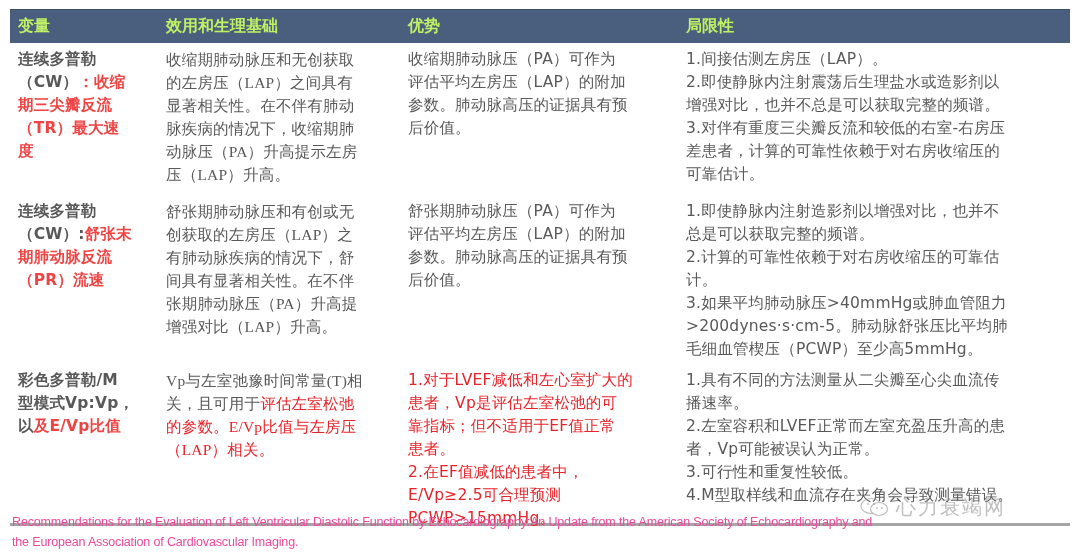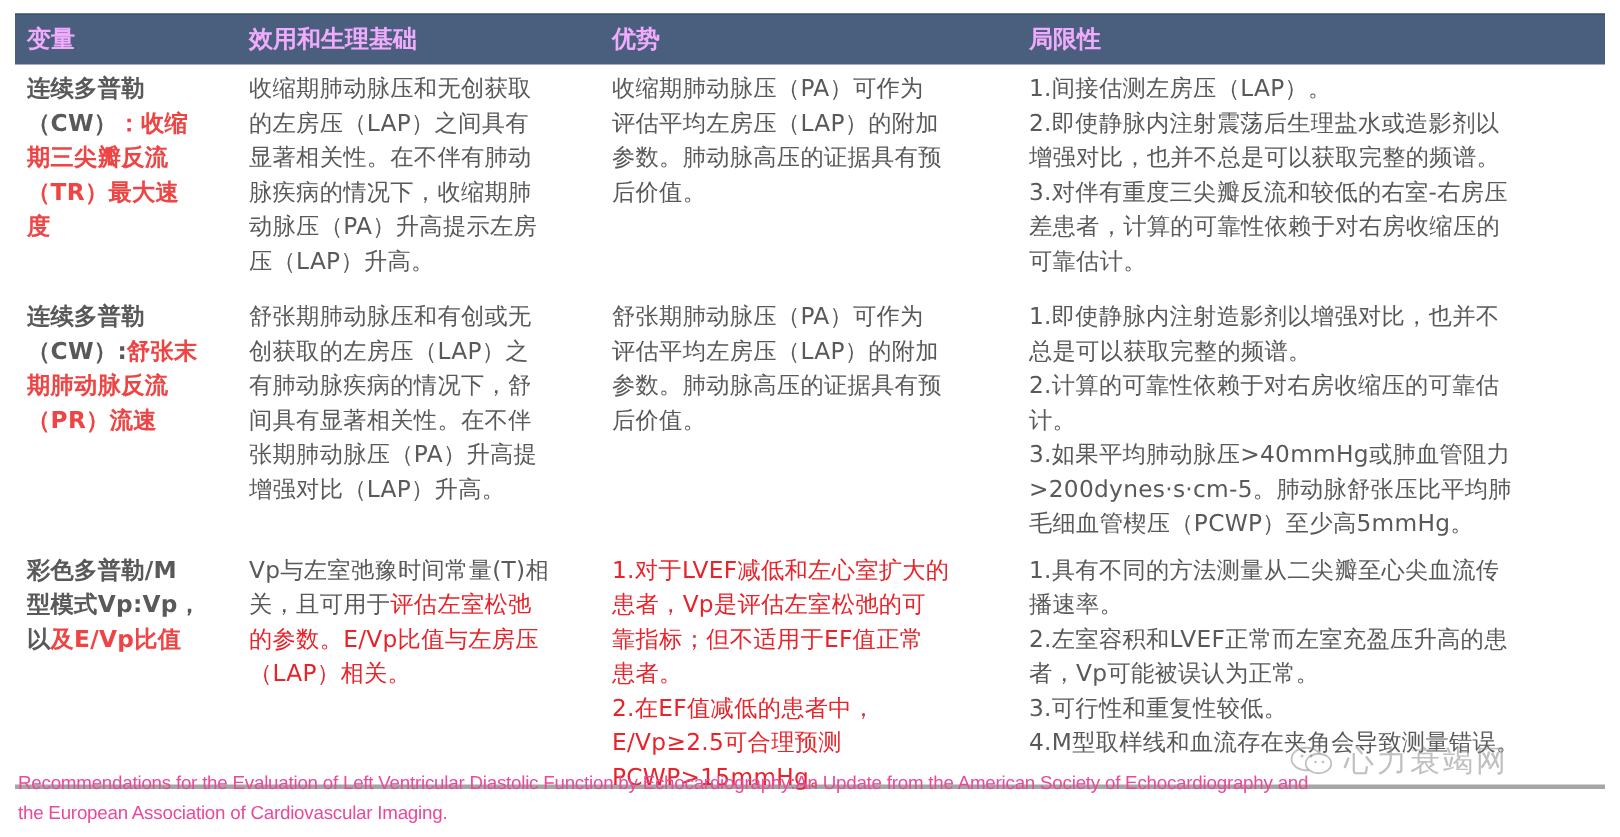--- a/index.html
+++ b/index.html
@@ -20,30 +20,30 @@
       left: 10px;
       top: 9px;
       width: 1060px;
     }
     .header {
       display: flex;
       height: 33px;
       background: #4a5f7e;
       border-top: 1px solid #3c4f6b;
       align-items: center;
-      color: #f0abfc;
+      color: #bef264;
       font-weight: bold;
       font-size: 16px;
     }
     .hcell {
       padding-left: 8px;
       box-sizing: border-box;
     }
     .c1 { width: 148px; }
-    .c2 { width: 244px; }
+    .c2 { width: 244px; font-family: Liberation Serif, serif; }
     .c3 { width: 274px; }
     .c4 { width: 394px; }
     .header .c2 { padding-left: 8px; }
     .header .c3 { padding-left: 6px; }
     .header .c4 { padding-left: 10px; }
 
     .row {
       display: flex;
       align-items: flex-start;
     }

